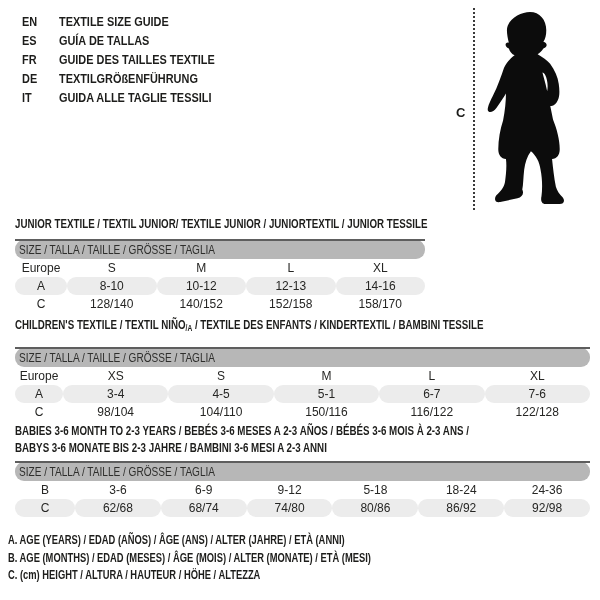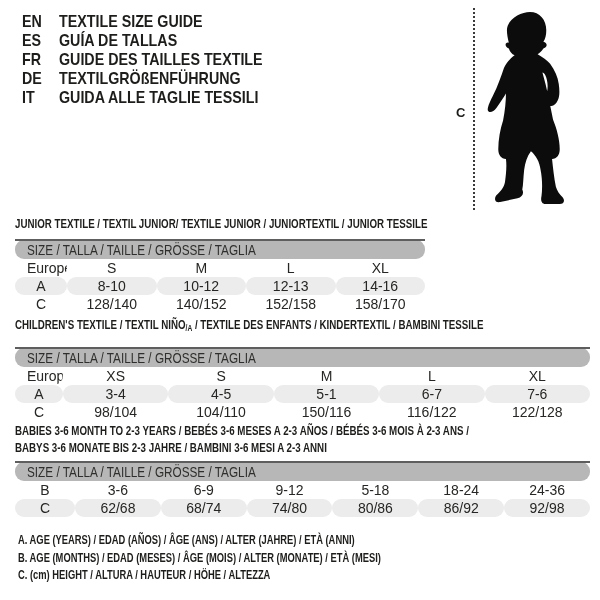--- a/index.html
+++ b/index.html
@@ -6,21 +6,21 @@
   html,body { width:600px; height:600px; }
   body {
     position:relative;
     background:#ffffff;
     font-family:"Liberation Sans","DejaVu Sans",sans-serif;
     color:#1d1d1b;
     overflow:hidden;
   }
 
   
-  .lang { position:absolute; top:12px; left:22px; font-weight:bold; font-size:17px; line-height:19px; }
+  .lang { position:absolute; top:12px; left:22px; font-weight:bold; font-size:13px; line-height:19px; }
   .lang-row { display:flex; white-space:nowrap; transform:scaleX(0.84); transform-origin:0 50%; }
   .lang-code { width:44px; }
 
   
   .figure-line { position:absolute; left:473px; top:8px; height:202px; border-left:2px dotted #3a3a3a; }
   .figure-c { position:absolute; left:456px; top:105px; font-weight:bold; font-size:13px; }
   .baby { position:absolute; left:481px; top:4px; }
 
   
   .sec-title { position:absolute; left:15px; font-weight:bold; font-size:12.5px; white-space:nowrap;
@@ -31,29 +31,29 @@
   .subsm { font-size:8.5px; vertical-align:-2px; }
 
   
   .size-table { position:absolute; left:15px; border-collapse:collapse; table-layout:fixed; }
   #table1 { top:239px; width:410px; }
   #table2 { top:347px; width:575px; }
   #table3 { top:461px; width:575px; }
   #table1 col.lbl-col { width:52px; }
   #table2 col.lbl-col { width:48px; }
   #table3 col.lbl-col { width:60px; }
-  .size-table td { height:18px; padding:0 12px; font-size:14px; text-align:center; color:#262624;
+  .size-table td { height:18px; padding:0 4px; font-size:12px; text-align:center; color:#262624;
                    overflow:hidden; white-space:nowrap;border-radius:9px; }
   .size-table td.lbl { text-align:center; }
   .band td { background:#b7b7b7; border-top:2px solid #5e5e5e; text-align:left; height:19px; color:#2e2e2c; }
   .cond { display:inline-block; transform:scaleX(0.84); transform-origin:0 50%; white-space:nowrap; }
   .stripe td { background:#ececec; }
 
   
-  .footnotes { position:absolute; left:18px; top:532px; font-weight:bold; font-size:12px; line-height:17.5px; }
+  .footnotes { position:absolute; left:8px; top:532px; font-weight:bold; font-size:12px; line-height:17.5px; }
   .fn { white-space:nowrap; transform:scaleX(0.78); transform-origin:0 50%; }
 </style>
 </head>
 <body>
 
 <div class="lang">
   <div class="lang-row">
     <span class="lang-code">EN</span>
     <span class="lang-title">TEXTILE SIZE GUIDE</span>
   </div>

